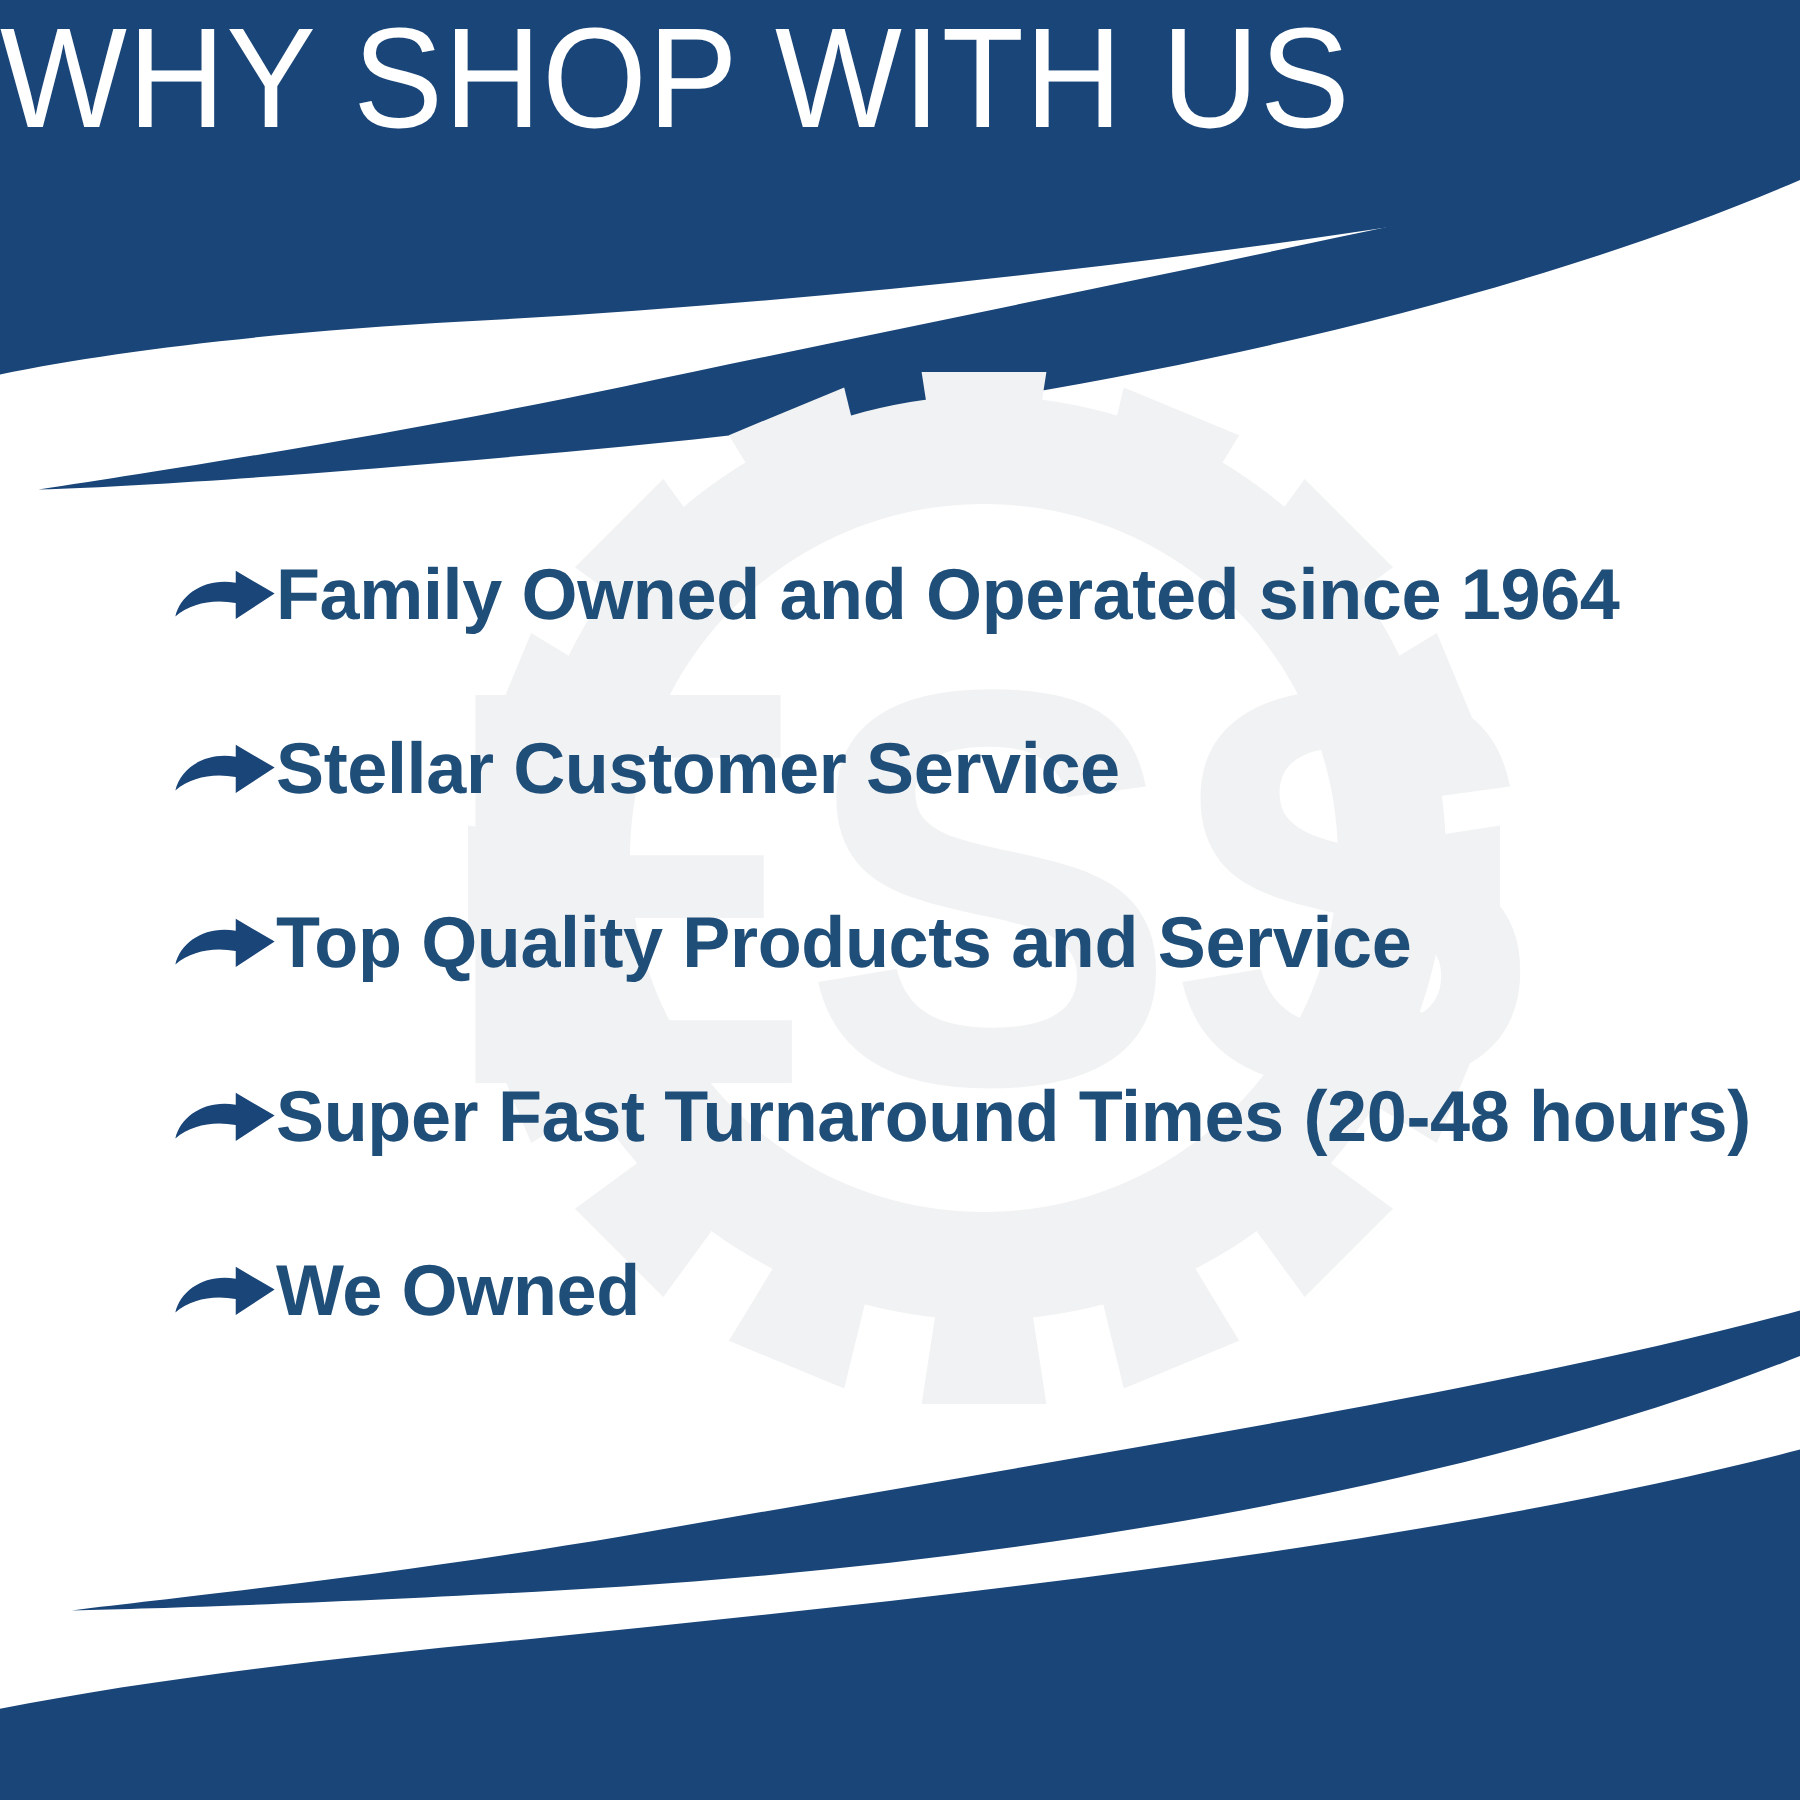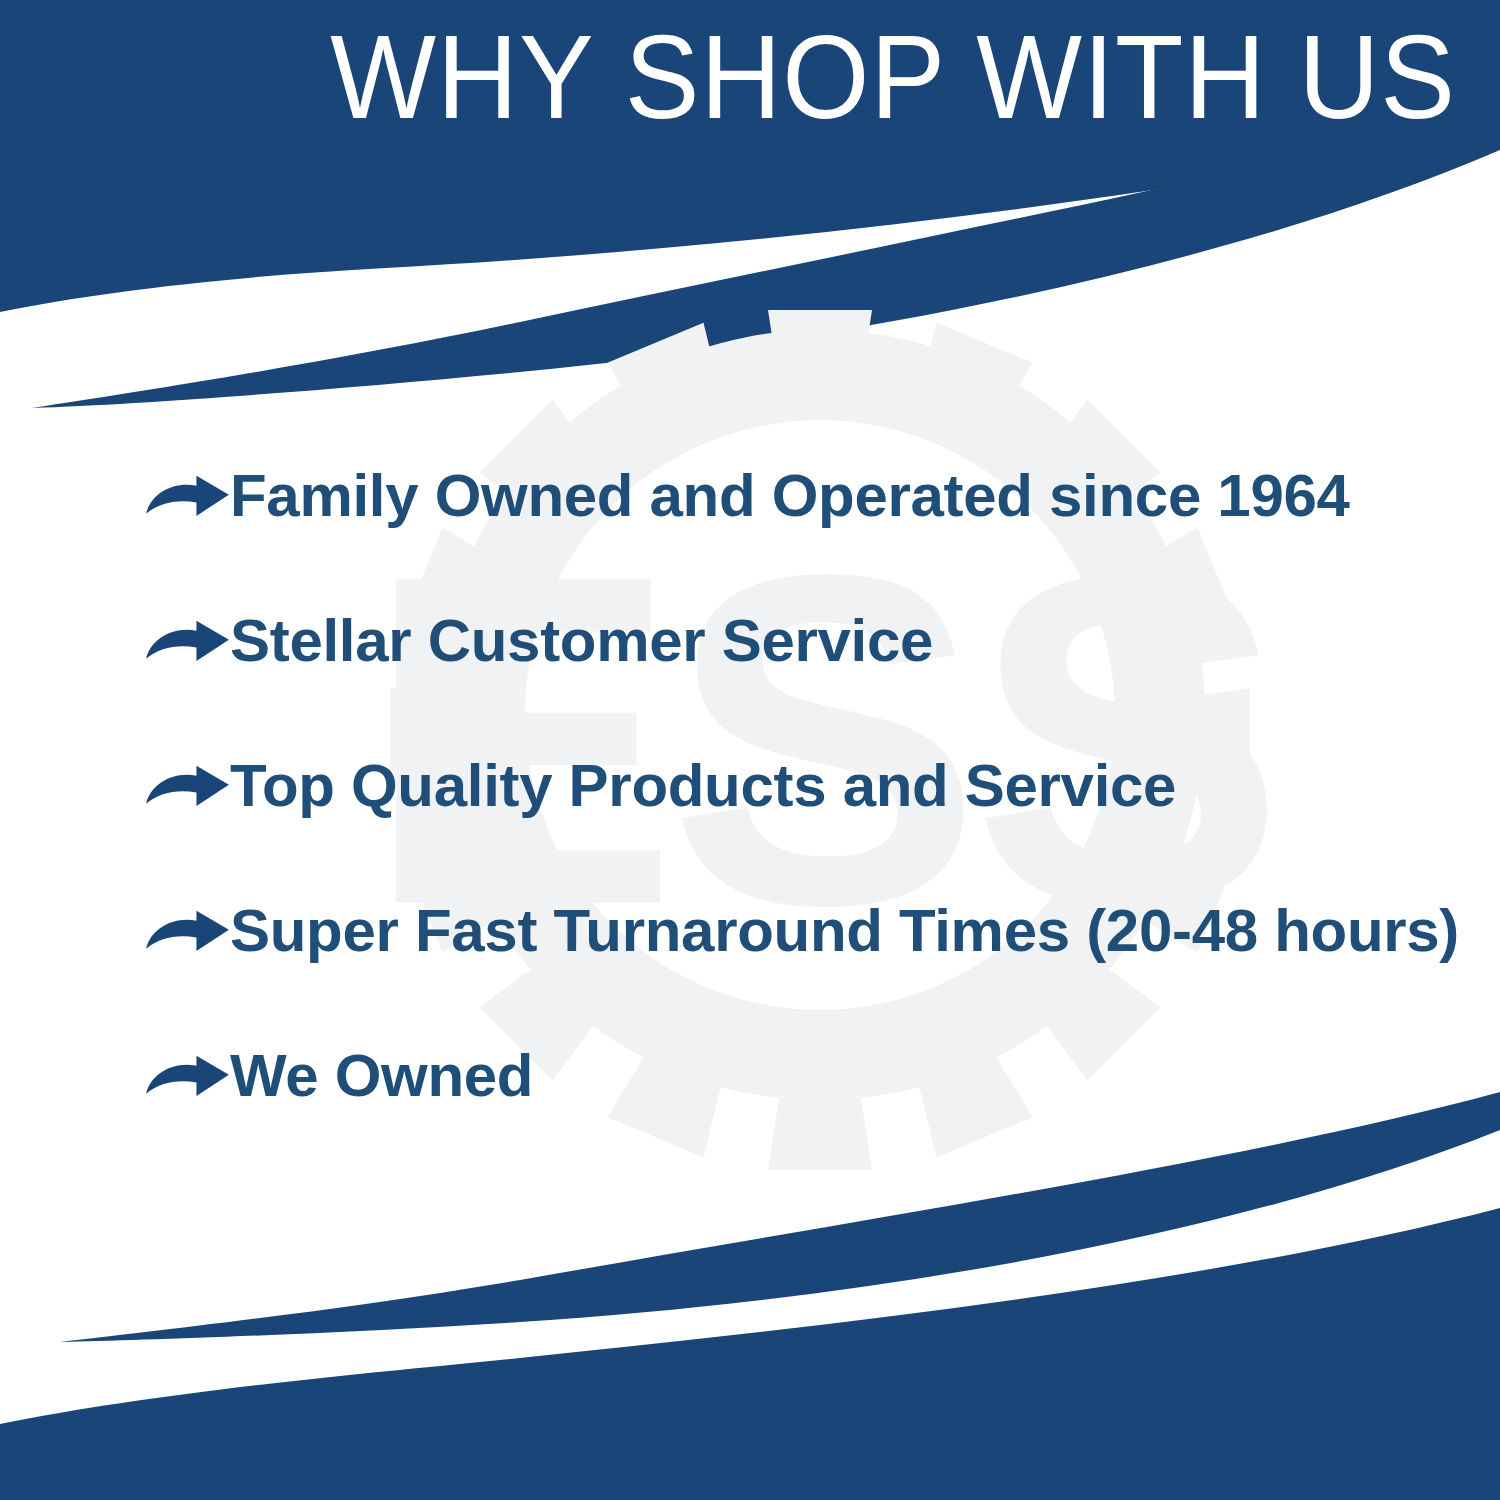--- a/index.html
+++ b/index.html
@@ -33,27 +33,27 @@
     width: 1500px;
     height: 1500px;
     z-index: 1;
     pointer-events: none;
   }
 
   
   #header-band {
     position: absolute;
     left: 0;
-    top: 12px;
+    top: 0;
     width: 1456px;
     height: 150px;
     z-index: 3;
     display: flex;
     align-items: flex-start;
-    justify-content: flex-end;
+    justify-content: flex-start;
     pointer-events: none;
   }
   #page-title {
     margin: 0;
     padding: 0;
     font-family: "Liberation Sans", sans-serif;
     font-weight: 400;
     font-size: 112px;
     line-height: 1.0;
     letter-spacing: 1px;

